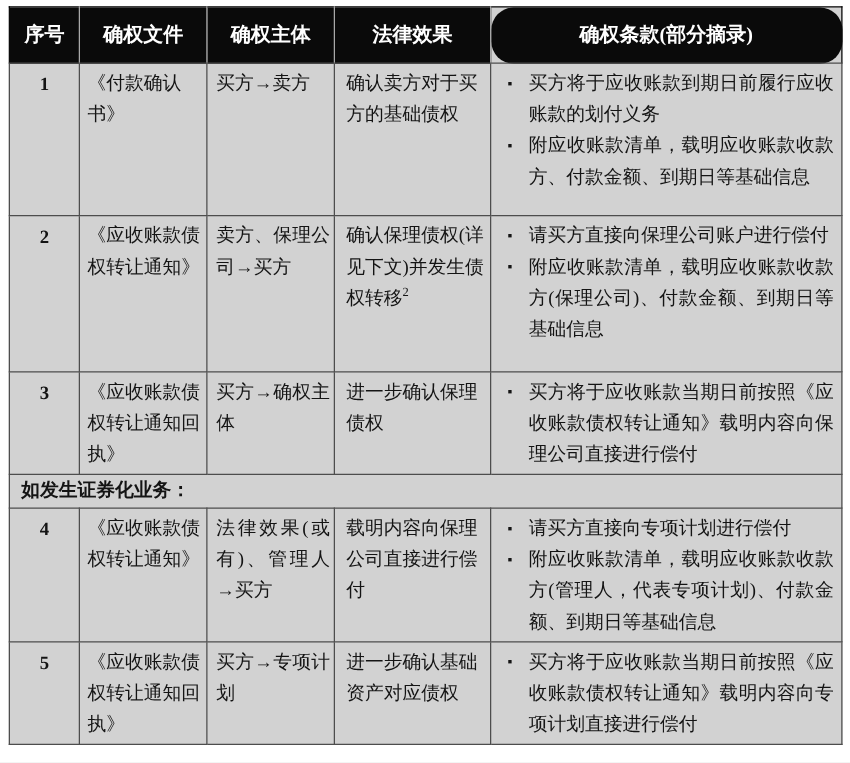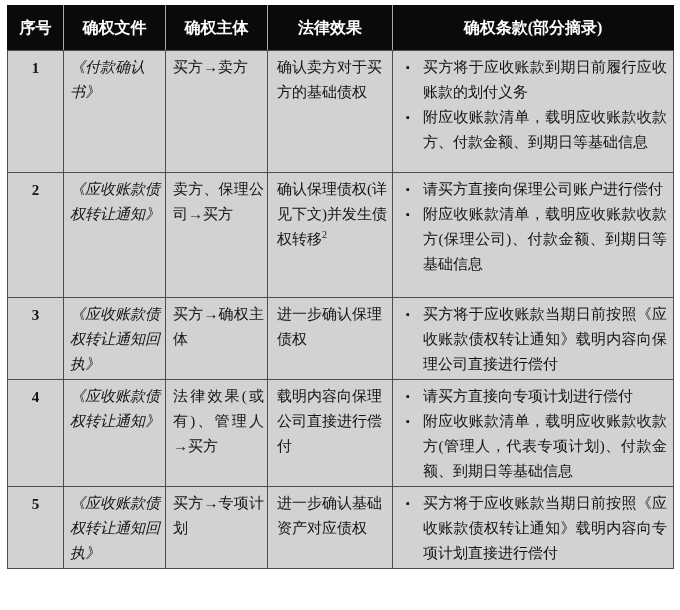--- a/index.html
+++ b/index.html
@@ -42,33 +42,33 @@
     font-weight: bold;
     font-size: 16px;
     text-align: center;
     vertical-align: middle;
     height: 45px;
     border-top-color: var(--header-bg);
     border-left: 1px solid #a8a8a8;
     border-right: 1px solid #a8a8a8;
   }
   .conf-table thead th:first-child { border-left-color: var(--header-bg); }
-  .conf-table thead th:last-child { border-right-color: var(--header-bg); }
+  .conf-table thead th:last-child { border-right-color: var(--header-bg); border-radius: 18px; }
   
   .conf-table td {
     font-size: 15px;
     line-height: 25px;
   }
   td.no {
     text-align: center;
     font-weight: bold;
     padding-top: 5px;
     font-size: 15px;
   }
-  td.doc { padding: 4px 3px 2px 6px; word-break: break-all; font-style: italic; }
+  td.doc { padding: 4px 3px 2px 6px; word-break: break-all; }
   td.subj { padding: 4px 3px 2px 7px; word-break: break-all; text-align: justify; }
   td.eff { padding: 4px 4px 2px 9px; word-break: break-all; }
   td.eff sup { font-size: 10px; line-height: 0; }
   td.cls { padding: 4px 2px 2px 0; }
   .clause {
     display: flex;
     align-items: flex-start;
   }
   .bullet {
     flex: 0 0 30px;
@@ -162,20 +162,23 @@
         <td class="subj">买方→确权主体</td>
         <td class="eff">进一步确认保理债权</td>
         <td class="cls">
           <div class="clause">
             <span class="bullet">▪</span>
             <span class="ctext">买方将于应收账款当期日前按照《应收账款债权转让通知》载明内容向保理公司直接进行偿付</span>
           </div>
         </td>
       </tr>
 
+      <tr class="section s2">
+        <td colspan="5">如发生证券化业务：</td>
+      </tr>
 
       <tr class="r4">
         <td class="no">4</td>
         <td class="doc">《应收账款债权转让通知》</td>
         <td class="subj">法律效果(或有)、管理人→买方</td>
         <td class="eff">载明内容向保理公司直接进行偿付</td>
         <td class="cls">
           <div class="clause">
             <span class="bullet">▪</span>
             <span class="ctext">请买方直接向专项计划进行偿付</span>

